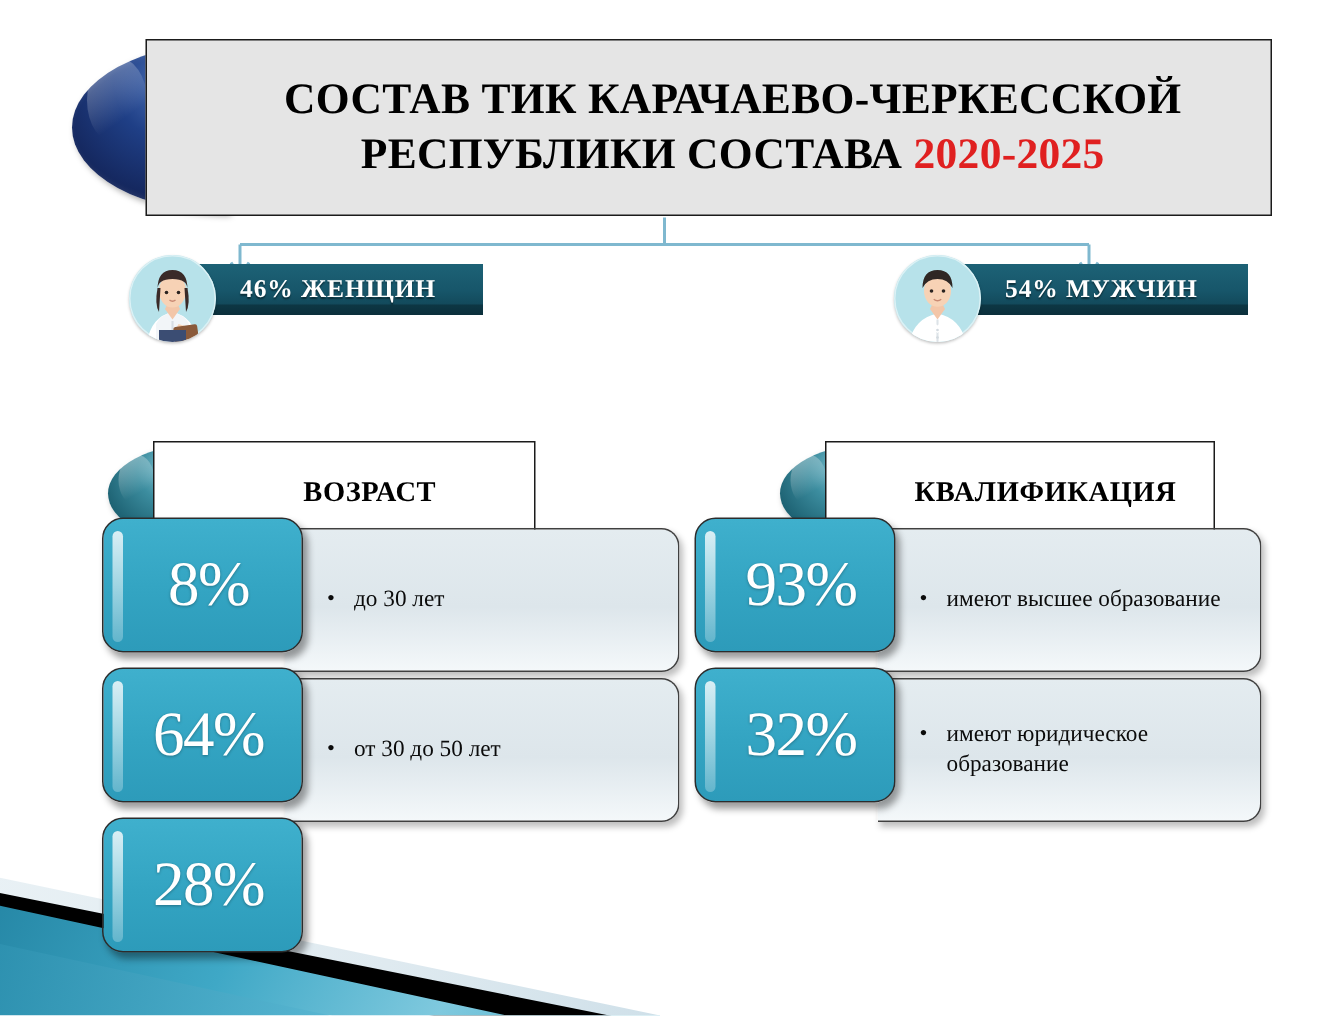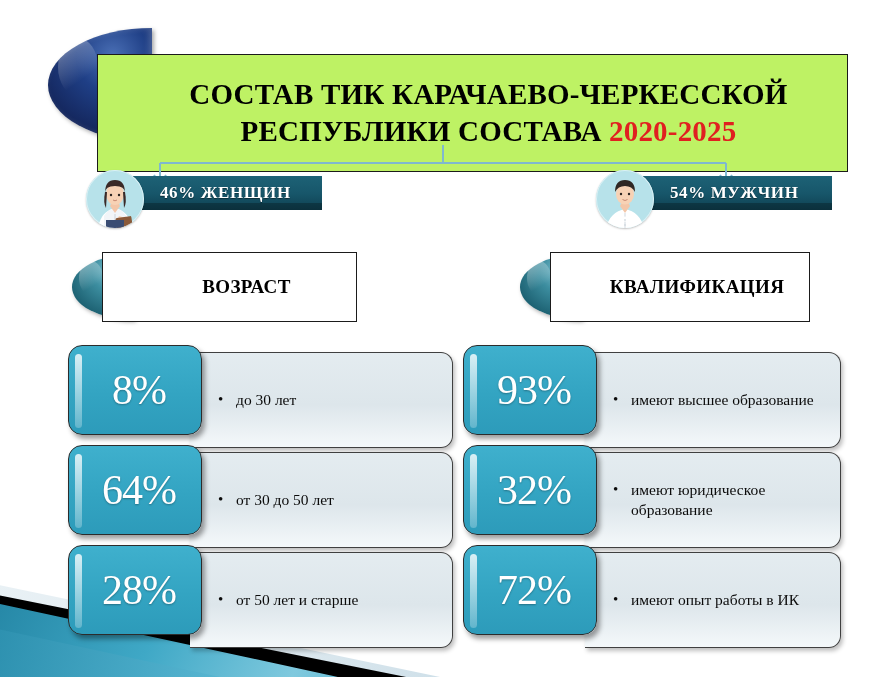--- a/index.html
+++ b/index.html
@@ -81,27 +81,26 @@
     width: 40px; height: 58px;
     border-radius: 50%;
     background: linear-gradient(145deg, rgba(255,255,255,.42), rgba(255,255,255,0) 68%);
   }
   #title-box {
     position: absolute;
     left: 49px;
     top: 0;
     right: 0;
     height: 118px;
-    background: #bef264;
+    background: #e5e5e5;
     border: 1.5px solid #1b1b1b;
     box-sizing: border-box;
     display: flex;
     align-items: center;
     justify-content: center;
-    margin-top: 28px;
   }
   #title-text {
     text-align: center;
     font-size: 29px;
     font-weight: bold;
     color: #000000;
     line-height: 1.28;
     letter-spacing: .2px;
     padding-left: 40px;
     padding-right: 8px;
@@ -161,21 +160,21 @@
     padding-left: 38px;
     padding-right: 22px;
     position: relative;
     z-index: 2;
     text-shadow: 0 1px 1px rgba(0,0,0,.45);
   }
   #gender-women .gender-banner { width: 200px; }
   #gender-men   .gender-banner { width: 200px; }
 
   
-  .section-header { position: absolute; height: 70px; }
+  .section-header { position: absolute; height: 70px; margin-top: 42px; }
   #header-age   { left: 72px;  top: 252px; width: 285px; }
   #header-qual  { left: 520px; top: 252px; width: 290px; }
 
   .header-disc {
     position: absolute;
     left: 0; top: 2px;
     width: 62px; height: 66px;
     border-radius: 62px 0 0 62px / 33px 0 0 33px;
     background: radial-gradient(circle at 64% 26%, #7fc0cf 0%, #3c8d9f 32%, #1e6374 70%, #134656 100%);
     box-shadow: 2px 2px 4px rgba(0,0,0,.35);
@@ -388,44 +387,33 @@
       <span class="stat-pct">64%</span>
     </div>
     <div class="stat-label-box">
       <span class="stat-label">от 30 до 50 лет</span>
     </div>
   </div>
   <div class="stat-row">
     <div class="stat-badge">
       <span class="stat-pct">28%</span>
     </div>
-    <div class="stat-label-box">
-      <span class="stat-label">от 50 лет и старше</span>
-    </div>
   </div>
 </div>
 
 <div class="stat-col" id="col-qual">
   <div class="stat-row">
     <div class="stat-badge">
       <span class="stat-pct">93%</span>
     </div>
     <div class="stat-label-box">
       <span class="stat-label">имеют высшее образование</span>
     </div>
   </div>
   <div class="stat-row">
     <div class="stat-badge">
       <span class="stat-pct">32%</span>
     </div>
     <div class="stat-label-box">
       <span class="stat-label">имеют юридическое образование</span>
     </div>
   </div>
-  <div class="stat-row">
-    <div class="stat-badge">
-      <span class="stat-pct">72%</span>
-    </div>
-    <div class="stat-label-box">
-      <span class="stat-label">имеют опыт работы в ИК</span>
-    </div>
-  </div>
 </div>
 
 </body></html>

